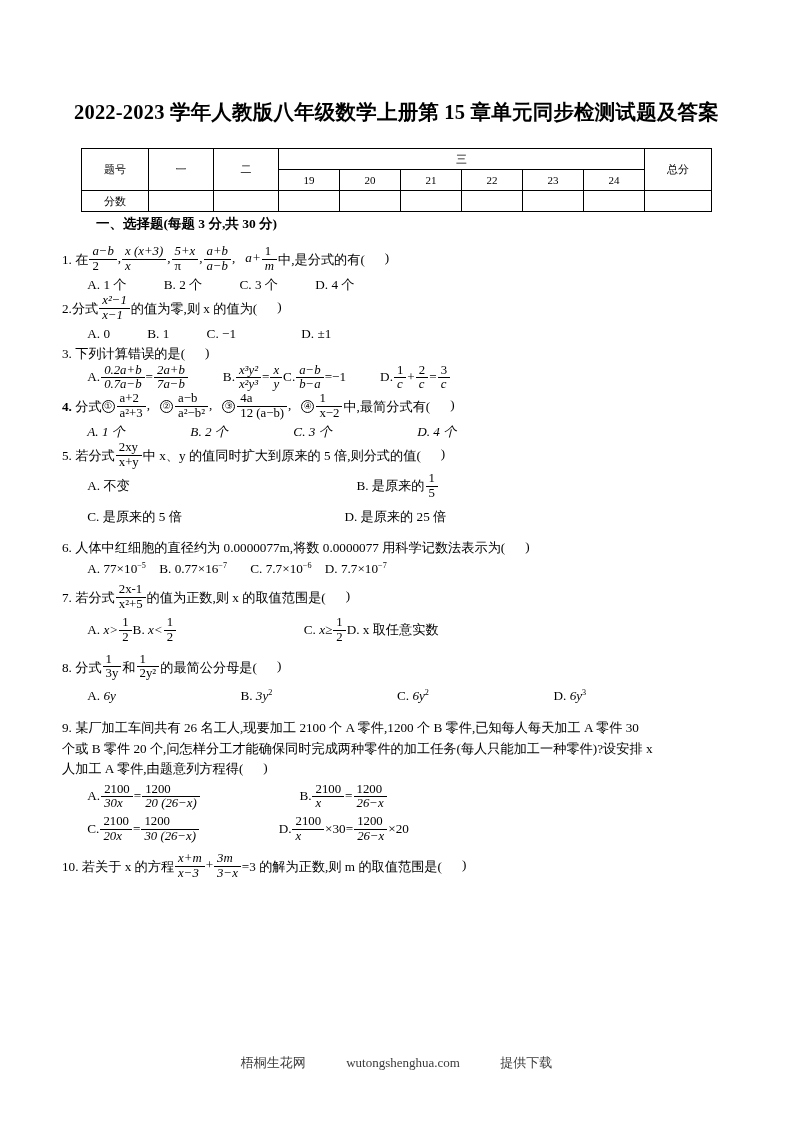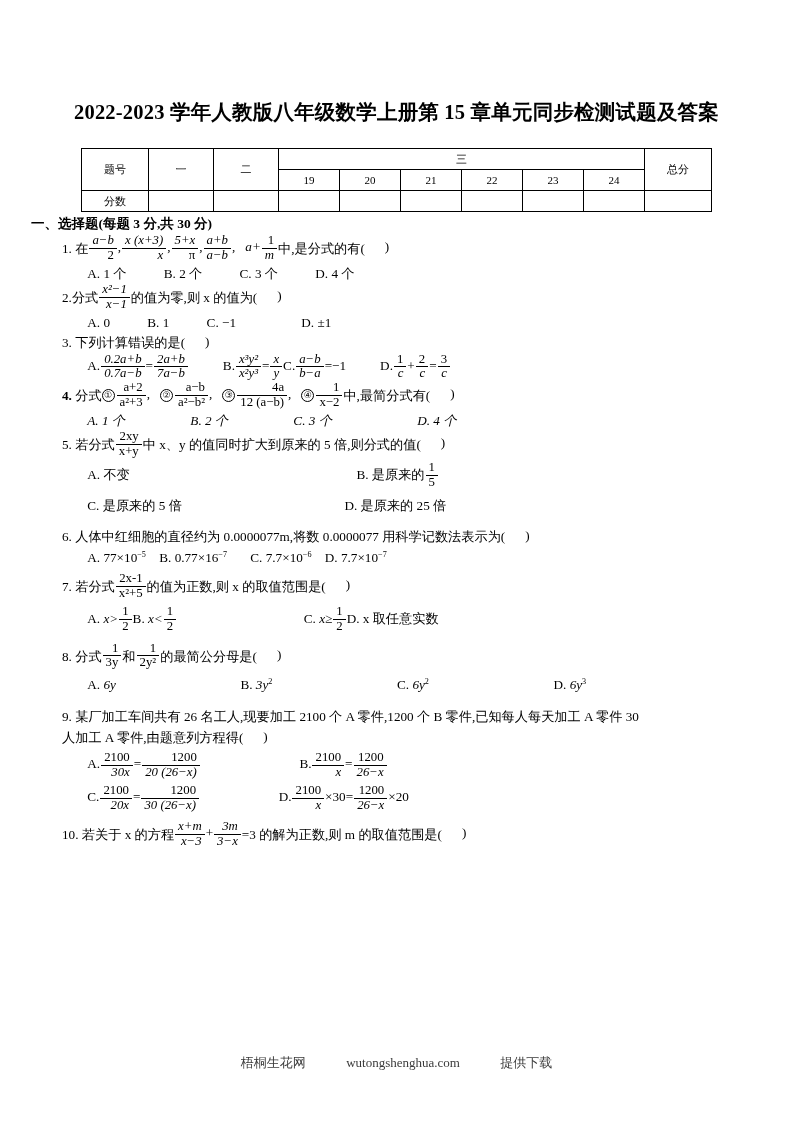--- a/index.html
+++ b/index.html
@@ -55,22 +55,22 @@
     padding: 0 2px;
   }
   td.c-label { width: 62px; }
   td.c-one   { width: 60px; }
   td.c-two   { width: 60px; }
   td.c-sub   { width: 56px; }
   td.c-total { width: 62px; }
 
   
   .section-head {
-    margin: 2px 0 0 0;
-    padding: 0 0 0 31px;
+    margin: 2px 0 11px 0;
+    padding: 0 0 0 96px;
     font-size: 13.5px;
     font-weight: bold;
     line-height: 20px;
   }
 
   
   .qlist {
     padding: 0 36px 0 62px;
     font-size: 13.2px;
     line-height: 17px;
@@ -90,21 +90,21 @@
   .opts {
     display: block;
     line-height: 19px;
   }
   .opt { display: inline-block; vertical-align: middle; }
 
   
   .frac {
     display: inline-block;
     vertical-align: middle;
-    text-align: right;
+    text-align: left;
     position: relative;
     margin: 0 1px;
     line-height: 1.08;
     font-size: 0.97em;
   }
   .frac > .num-part {
     display: block;
     padding: 0 3px;
     border-bottom: 1px solid #000;
   }
@@ -307,20 +307,23 @@
         <span class="opt"><span>D.</span>&nbsp;<span class="ital">6y</span><sup class="exp">3</sup></span>
       </span>
     </div>
 
     <div class="q" style="margin-top:7px;">
       <span class="qline" style="white-space:normal;">
         <span class="num">9.</span>
         <span class="qtext">某厂加工车间共有 26 名工人,现要加工 2100 个 A 零件,1200 个 B 零件,已知每人每天加工 A 零件 30</span>
       </span>
       <span class="qline" style="white-space:normal;">
+        <span class="qtext">个或 B 零件 20 个,问怎样分工才能确保同时完成两种零件的加工任务(每人只能加工一种零件)?设安排 x</span>
+      </span>
+      <span class="qline" style="white-space:normal;">
         <span class="qtext">人加工 A 零件,由题意列方程得(</span><span class="sp2"></span><span>)</span>
       </span>
       <span class="opts" style="line-height:31px;">
         <span class="indent"></span>
         <span class="opt"><span>A.</span><span class="frac"><span class="num-part">2100</span><span class="den-part ital">30x</span></span><span>=</span><span class="frac"><span class="num-part">1200</span><span class="den-part ital">20 (26−x)</span></span></span>
         <span style="display:inline-block;width:92px;"></span>
         <span class="opt"><span>B.</span><span class="frac"><span class="num-part">2100</span><span class="den-part ital">x</span></span><span>=</span><span class="frac"><span class="num-part">1200</span><span class="den-part ital">26−x</span></span></span>
       </span>
       <span class="opts" style="line-height:31px;">
         <span class="indent"></span>

